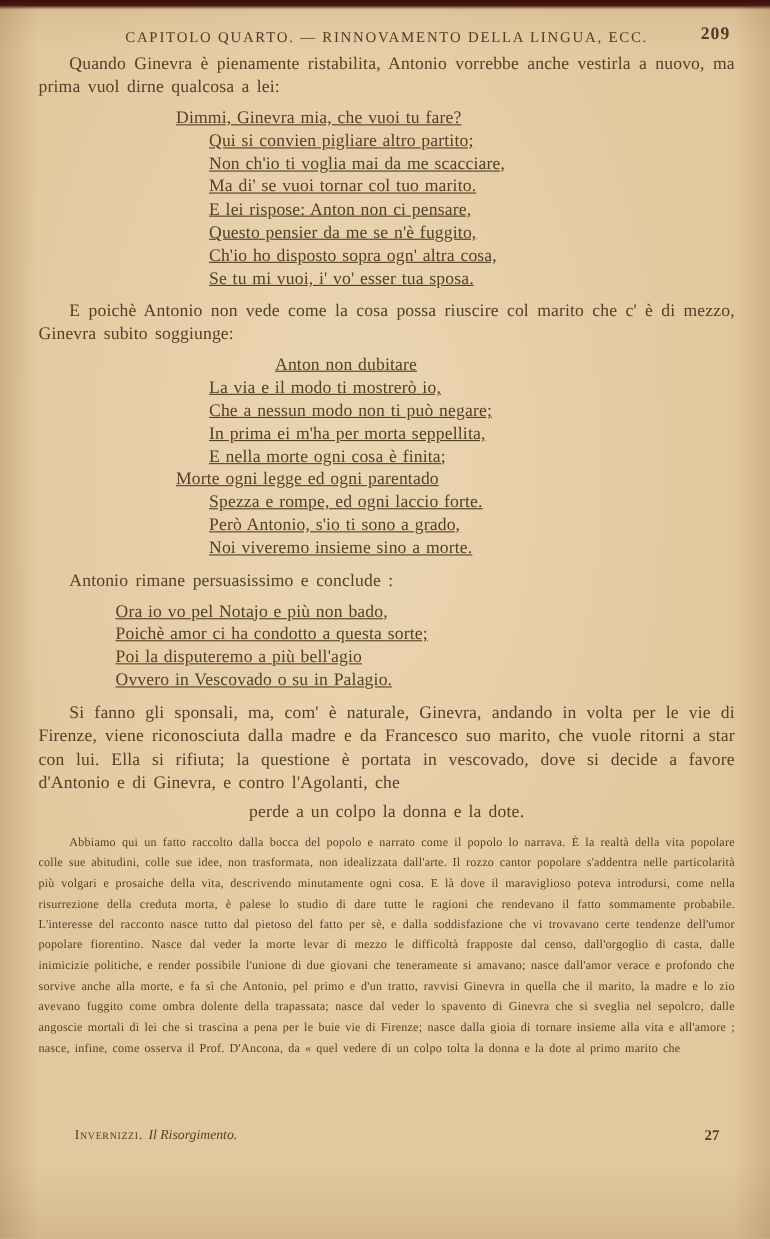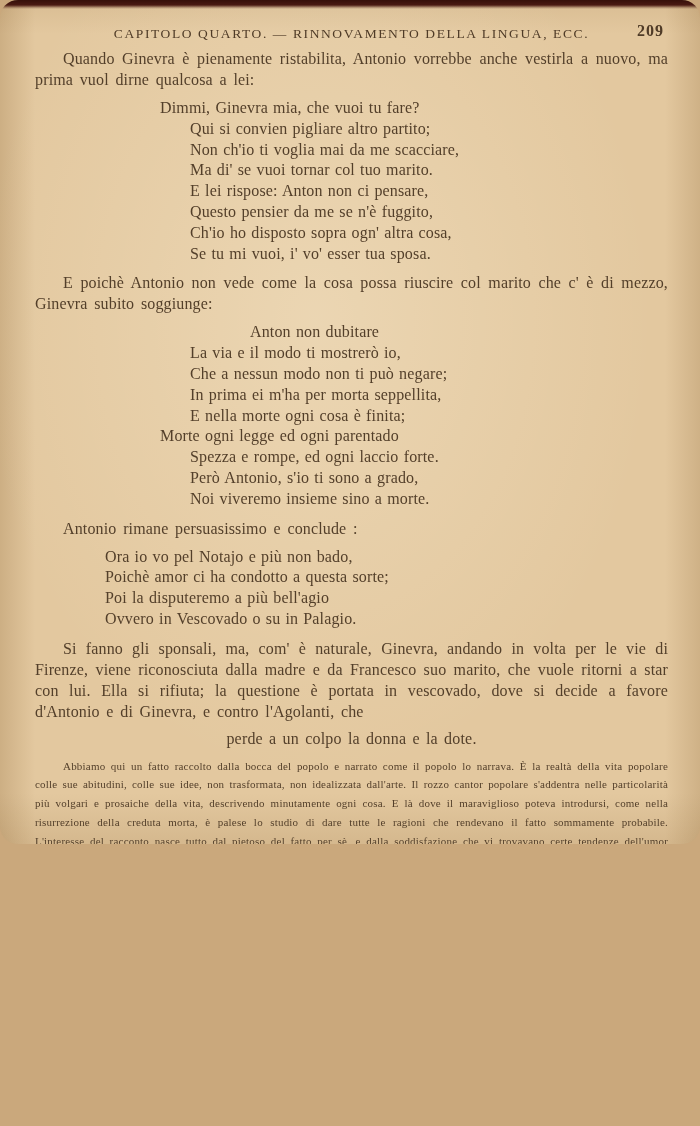--- a/index.html
+++ b/index.html
@@ -2,28 +2,27 @@
 <html lang="it"><head>
 <meta charset="utf-8">
 <style>
   html,body{margin:0;padding:0;}
   body{
     width:700px;height:1126px;overflow:hidden;
     font-family:"Liberation Serif","DejaVu Serif",serif;
     background:#caa87c;
   }
   .page{
-    position:relative;width:700px;height:844px;overflow:hidden;
+    position:relative;width:700px;height:1126px;overflow:hidden;
     background:
       radial-gradient(ellipse at 45% 38%, rgba(255,246,224,0.30), rgba(255,246,224,0) 62%),
       linear-gradient(to right, rgba(125,85,35,0.22), rgba(125,85,35,0) 5%, rgba(125,85,35,0) 95%, rgba(125,85,35,0.20)),
       linear-gradient(to bottom, rgba(125,85,35,0.10), rgba(125,85,35,0) 4%, rgba(125,85,35,0) 94%, rgba(125,85,35,0.14)),
       #e3c89f;
     color:#533f2a;
-    border-radius:18px;
   }
   .top-edge{
     position:absolute;top:0;left:0;right:0;height:9px;
     background:linear-gradient(to bottom,#36100a 0%,#4a1a12 55%,rgba(74,26,18,0.25) 85%,rgba(74,26,18,0) 100%);
   }
   .content{
     position:relative;
     padding:26px 32px 0 35px;
   }
   .running-header{
@@ -45,21 +44,21 @@
     text-align:justify;
     text-indent:28px;
     word-spacing:2.5px;
     letter-spacing:0.15px;
   }
   .poem{
     margin:8px 0 8px 155px;
     font-size:16px;line-height:20.8px;
     letter-spacing:0.15px;word-spacing:1px;
   }
-  .poem .line{white-space:nowrap;}
+  .poem .line{white-space:nowrap;text-decoration:underline;}
   .poem .outdent{margin-left:-30px;}
   .poem .indent-big{margin-left:60px;}
   .poem-third{margin-left:70px;}
   .verse-citation{
     margin:6px 0;
     text-align:center;
     font-size:16px;line-height:21px;
     letter-spacing:0.2px;word-spacing:2px;
   }
   p.commentary{

